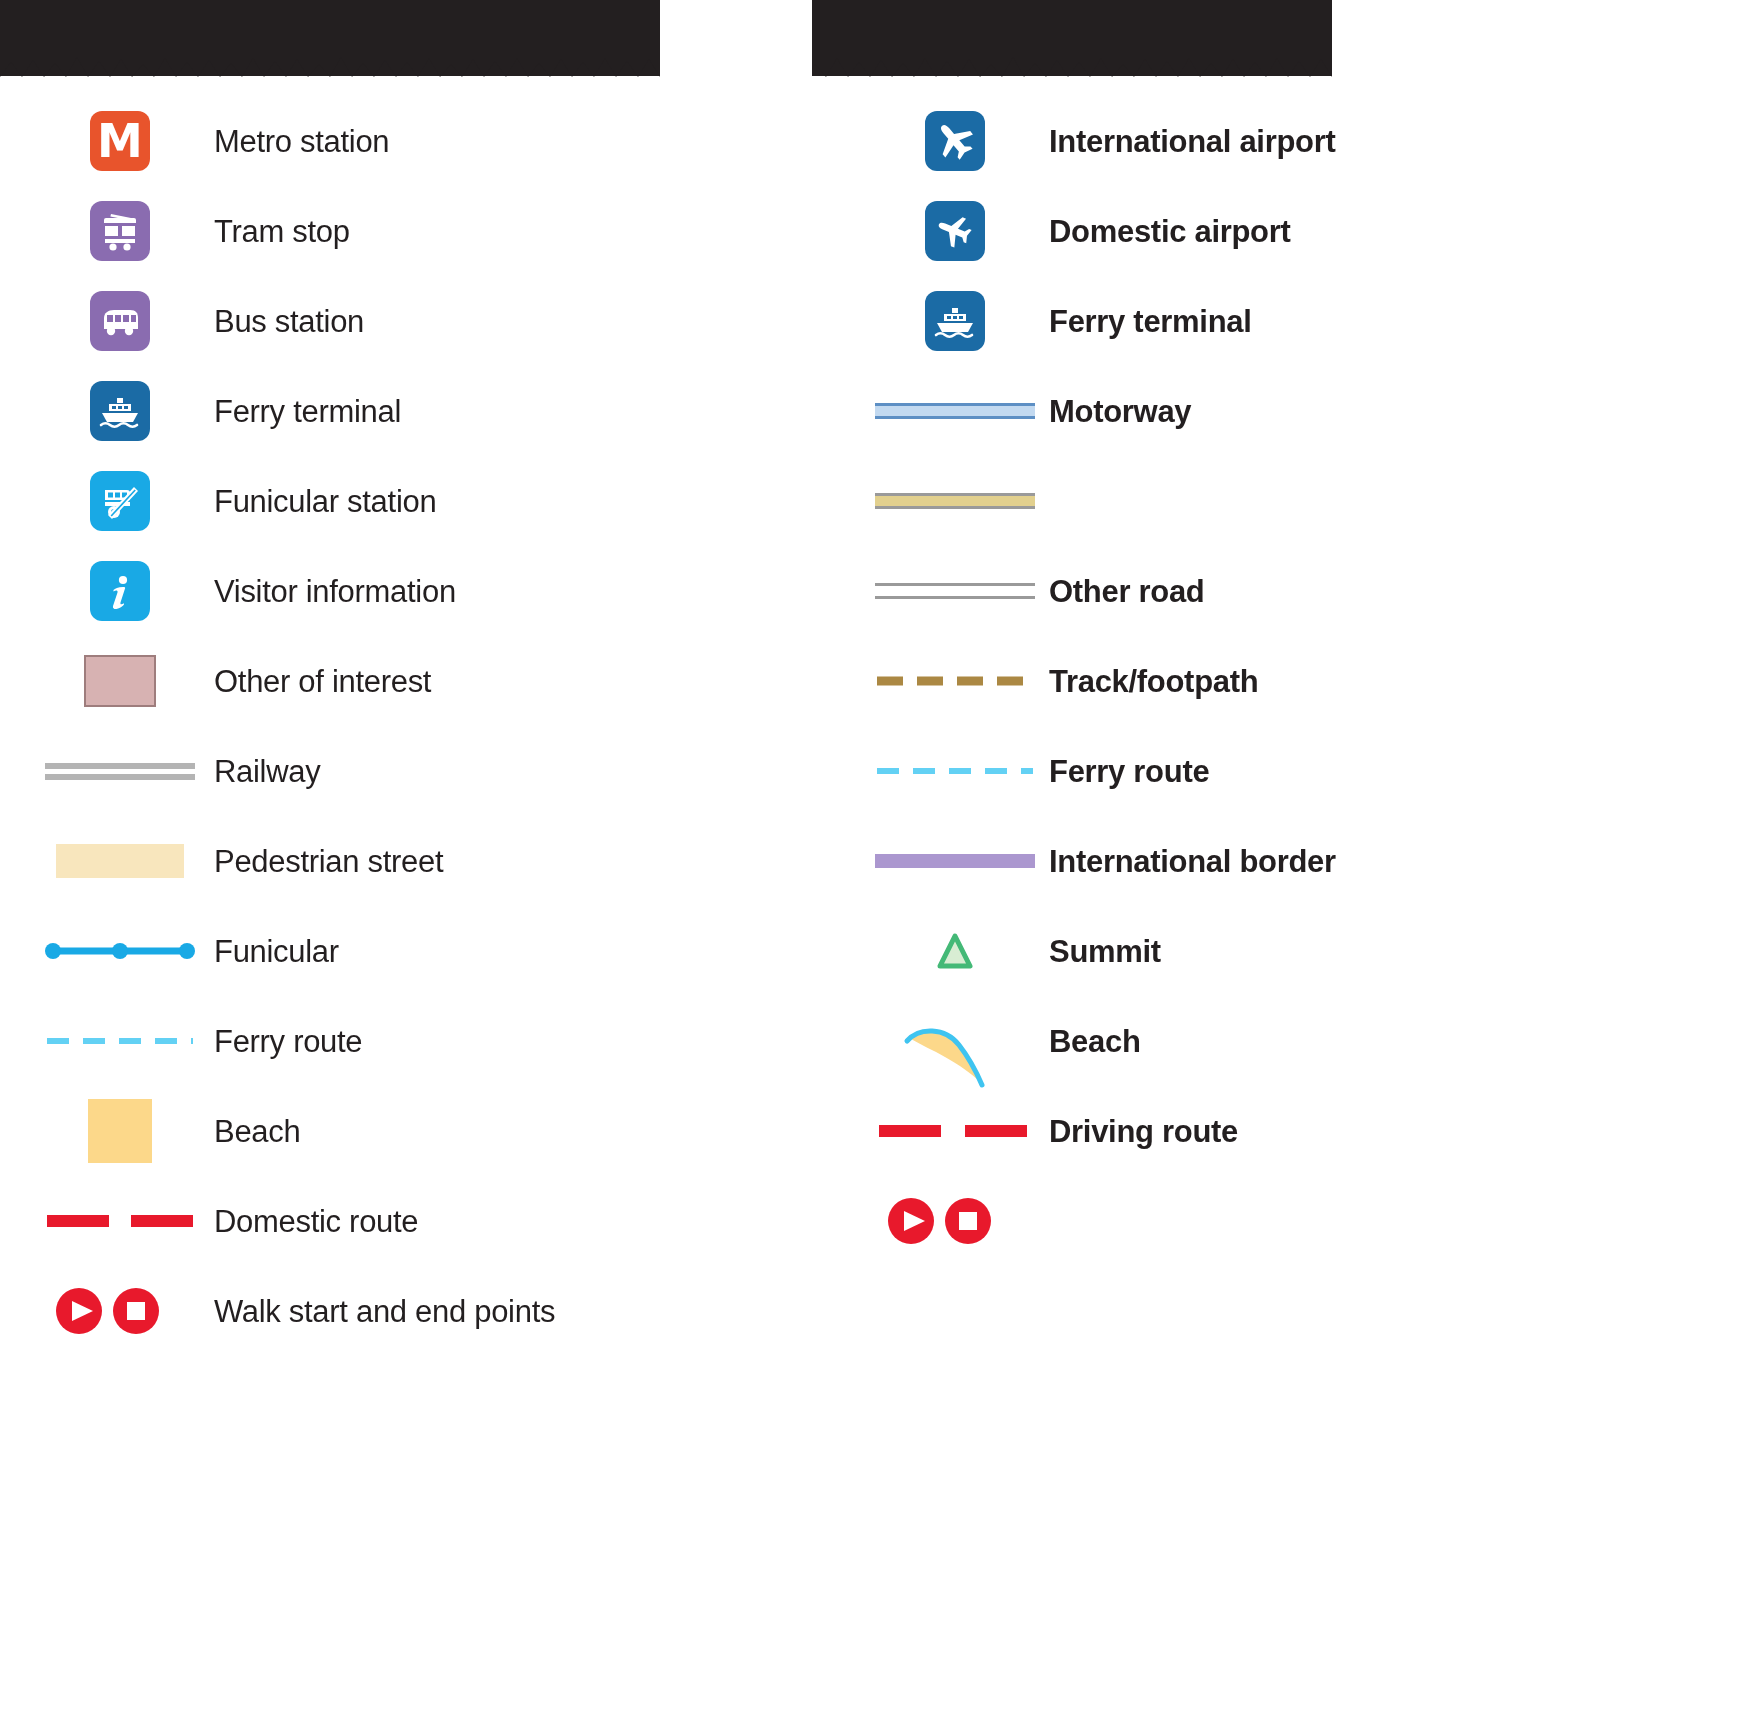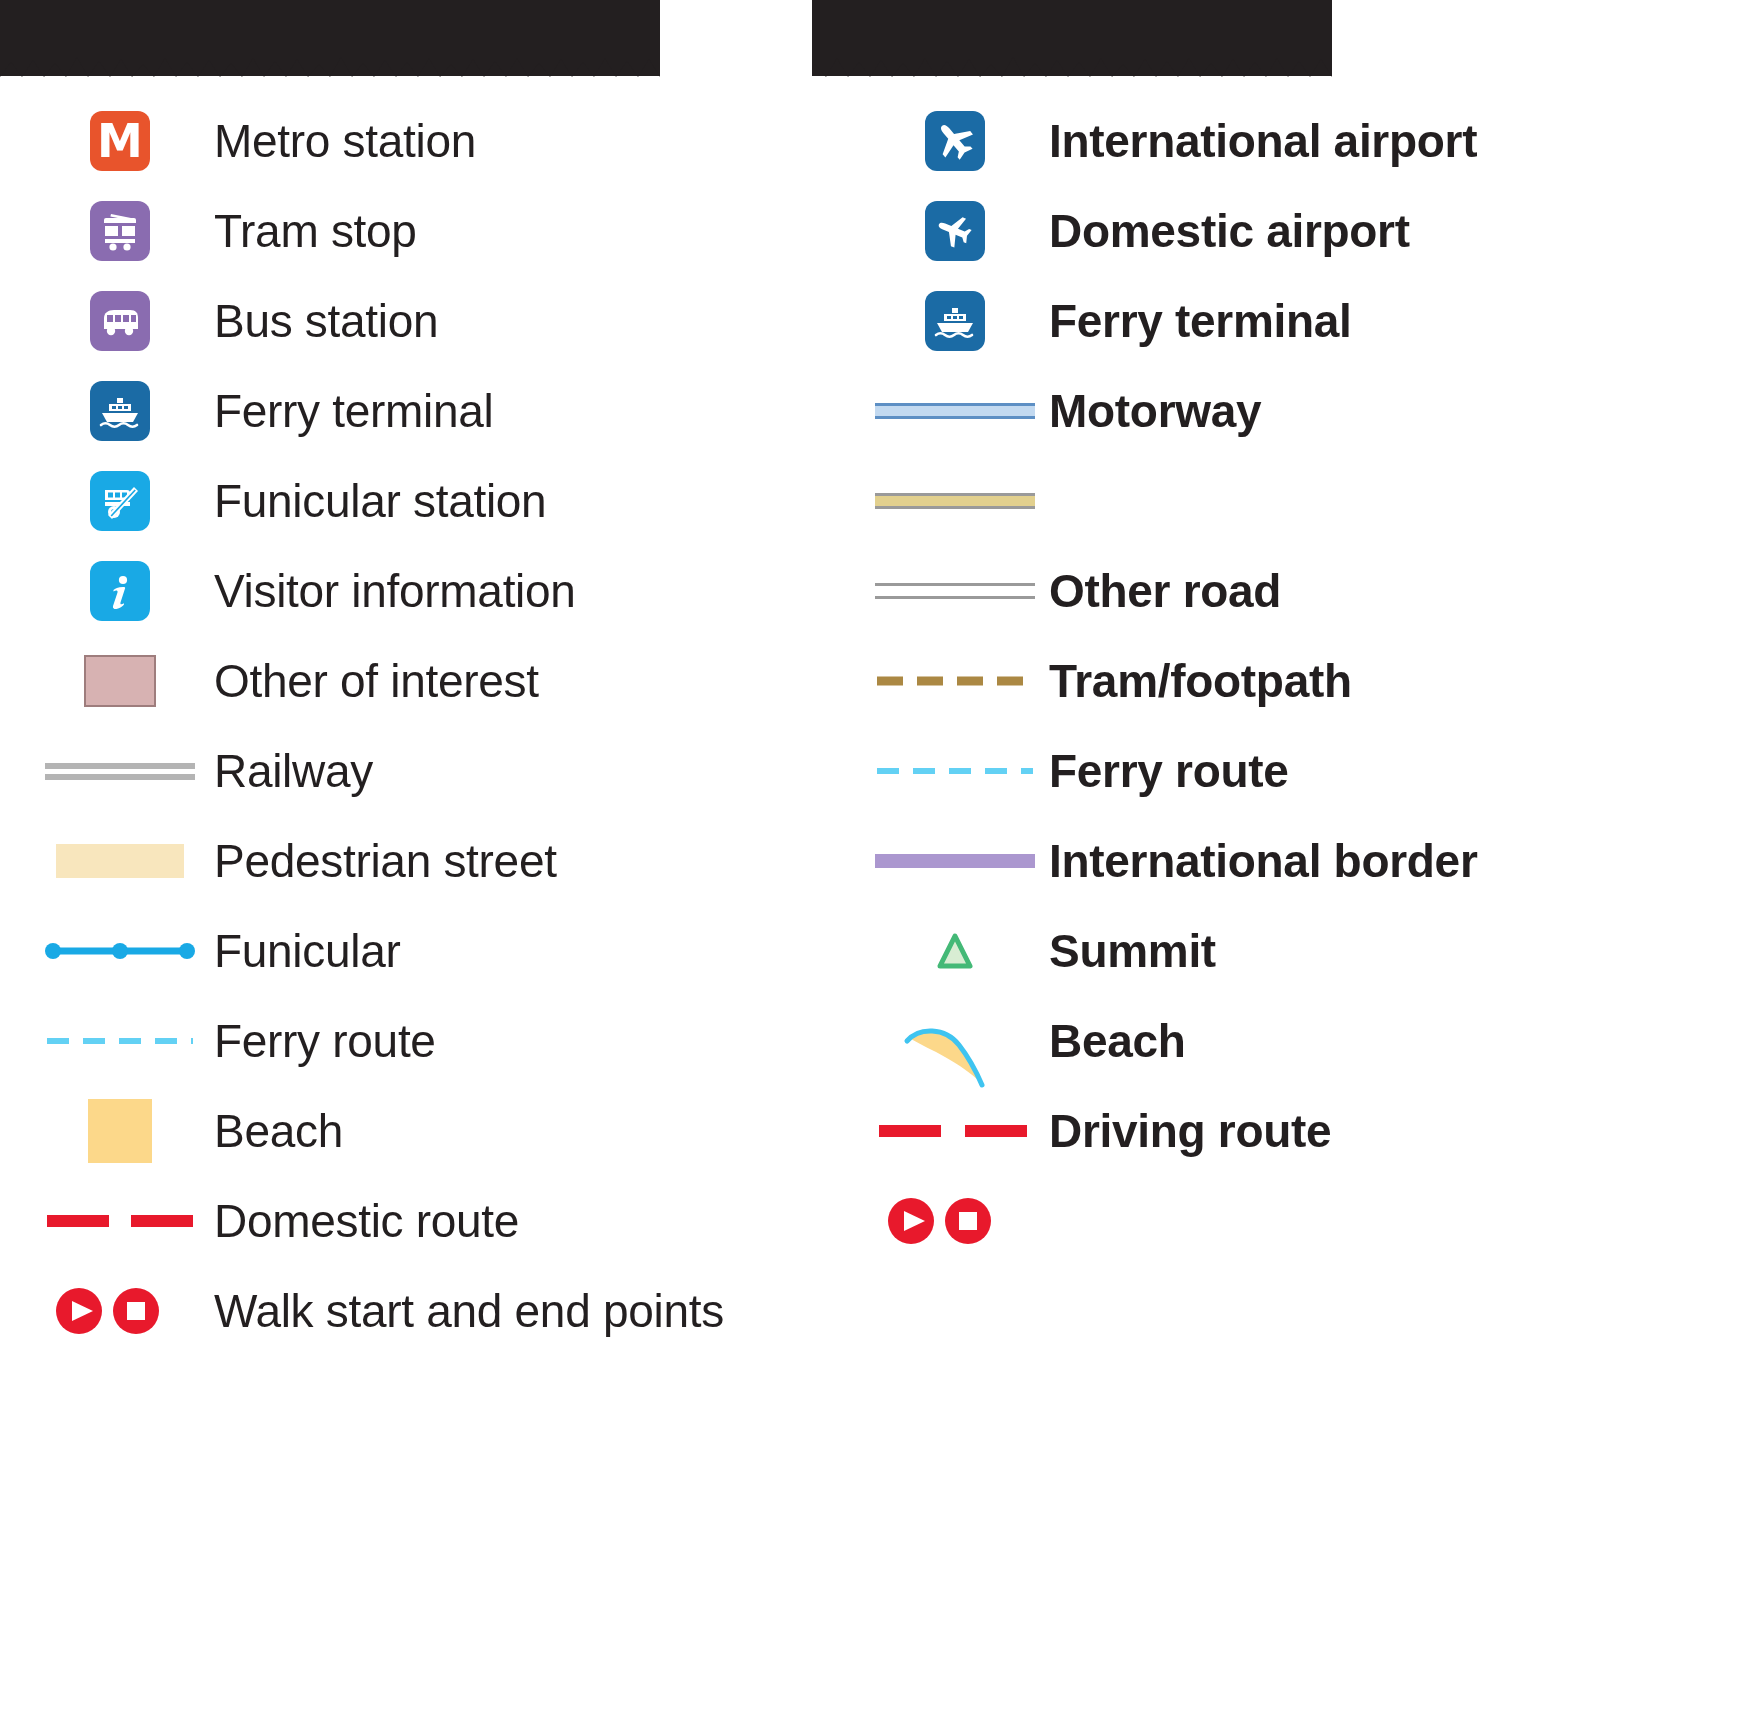--- a/index.html
+++ b/index.html
@@ -45,21 +45,21 @@
     display: flex;
     align-items: center;
     justify-content: center;
     position: relative;
   }
   .col-left .sym { margin-left: 40px; }
   .col-right .sym { margin-left: 838px; }
   .col-right { position: relative; font-weight: bold; }
   .col-right .legend-row { margin-left: -838px; }
   .label {
-    font-size: 46px;
+    font-size: 31px;
     color: #231f20;
     line-height: 1;
     letter-spacing: -0.3px;
     white-space: nowrap;
     padding-left: 14px;
   }
 
   
   .poi {
     width: 60px; height: 60px;
@@ -381,21 +381,21 @@
       </div>
 
       <div class="legend-row">
         <div class="sym">
           <div class="linebox wide">
             <svg viewBox="0 0 160 40">
               <line x1="2" y1="20" x2="158" y2="20" stroke="#ab8843" stroke-width="9" stroke-dasharray="26 14"></line>
             </svg>
           </div>
         </div>
-        <div class="label">Tram/footpath</div>
+        <div class="label">Track/footpath</div>
       </div>
 
       <div class="legend-row">
         <div class="sym">
           <div class="linebox wide">
             <svg viewBox="0 0 160 40">
               <line x1="2" y1="20" x2="158" y2="20" stroke="#63d1f4" stroke-width="6" stroke-dasharray="22 14"></line>
             </svg>
           </div>
         </div>

